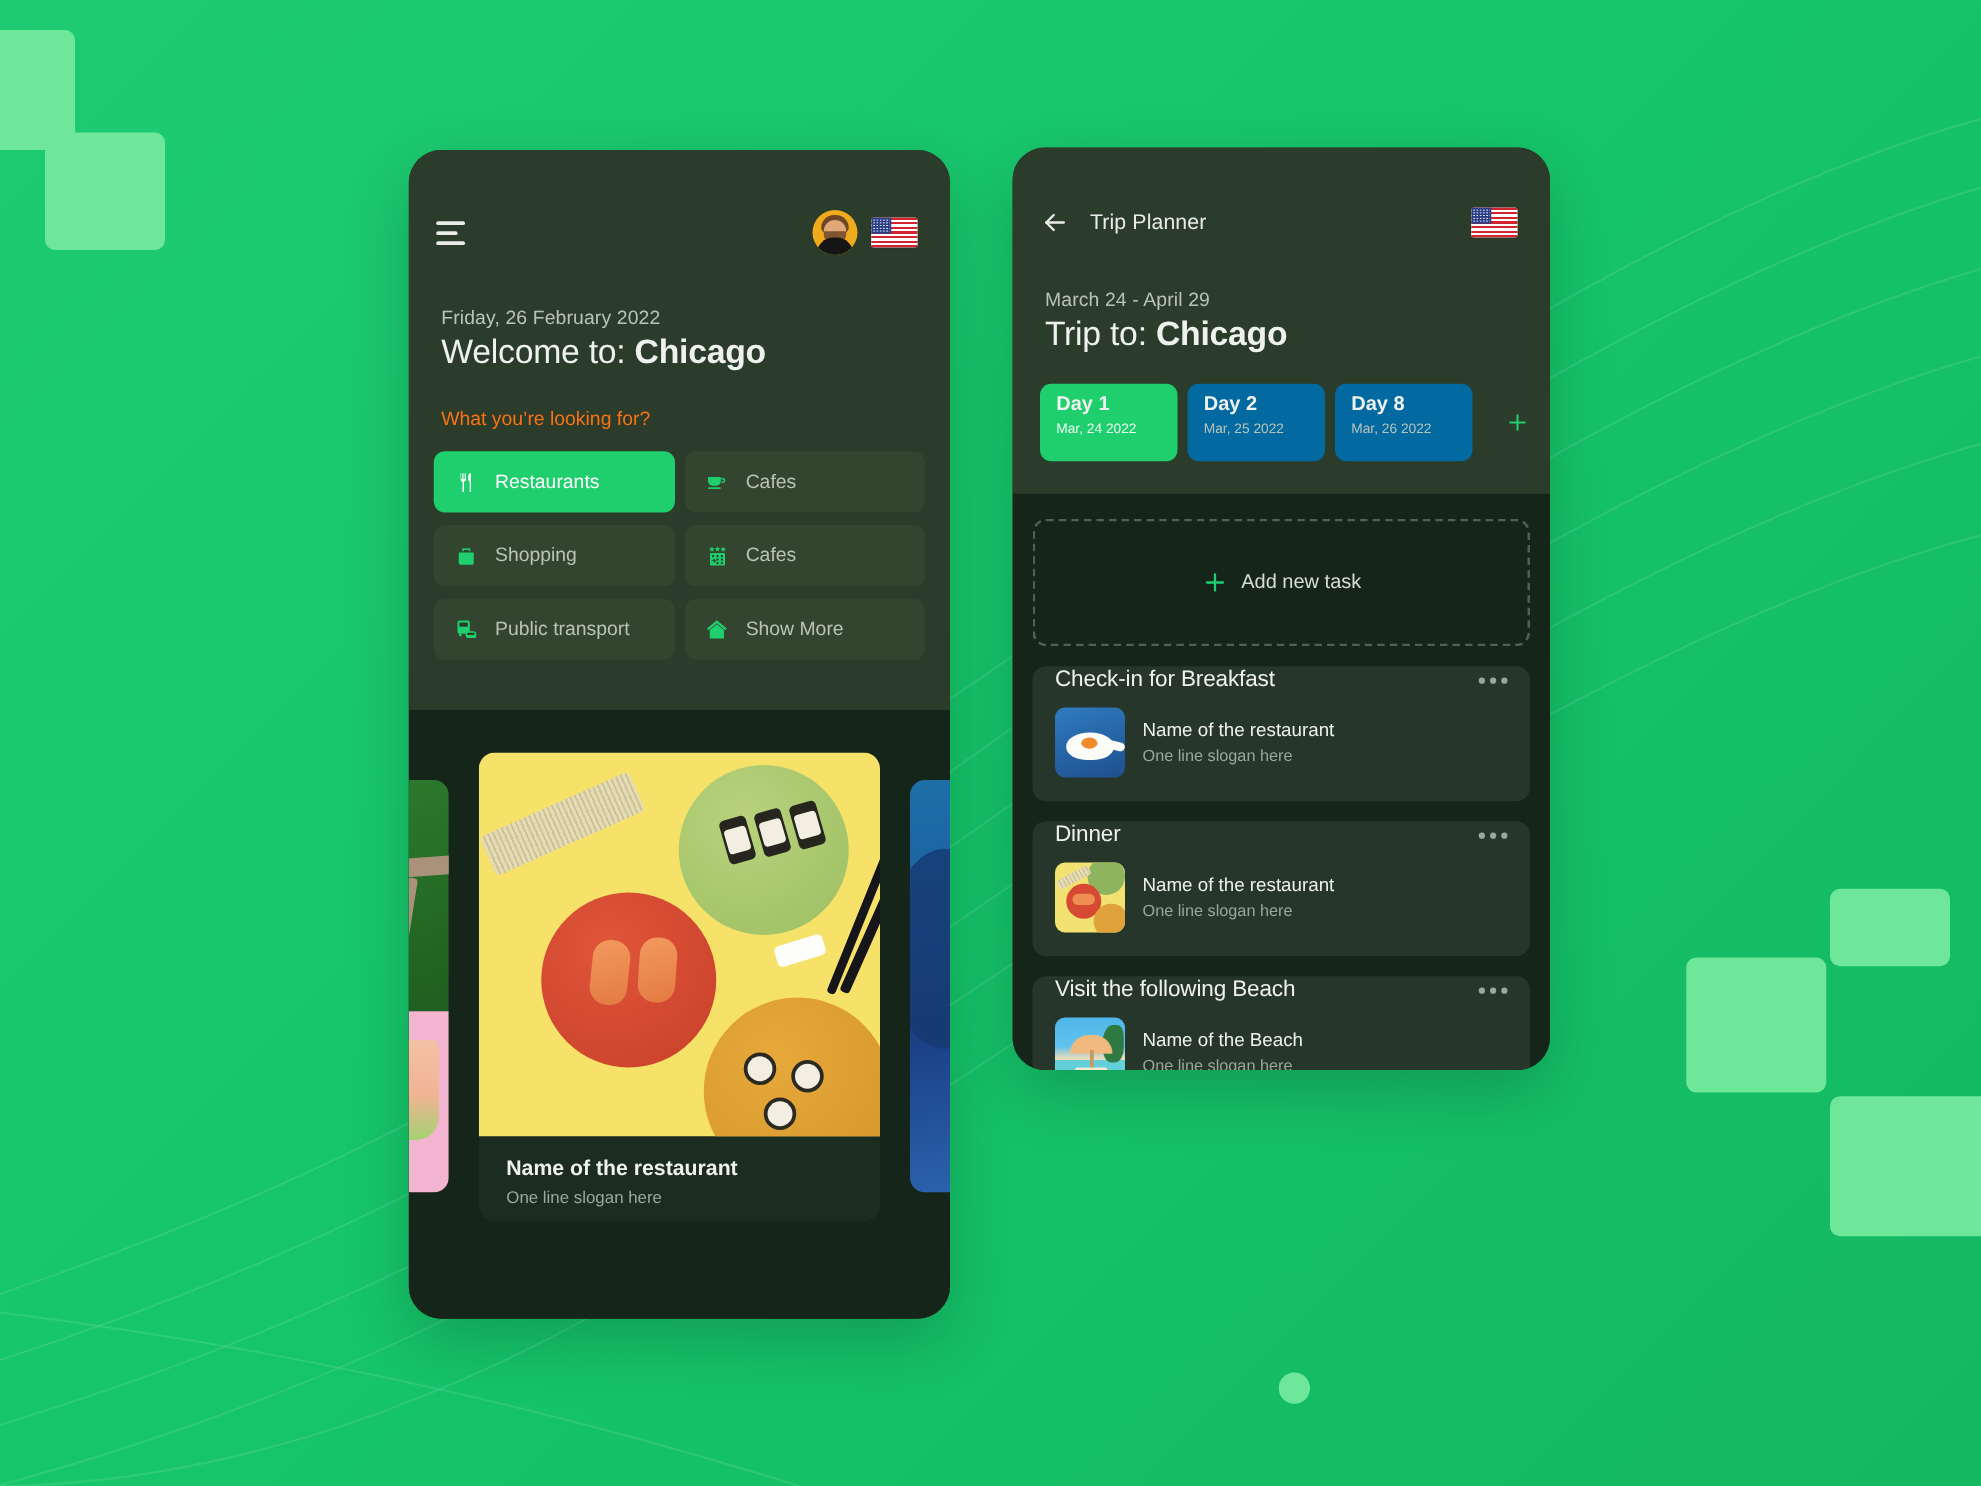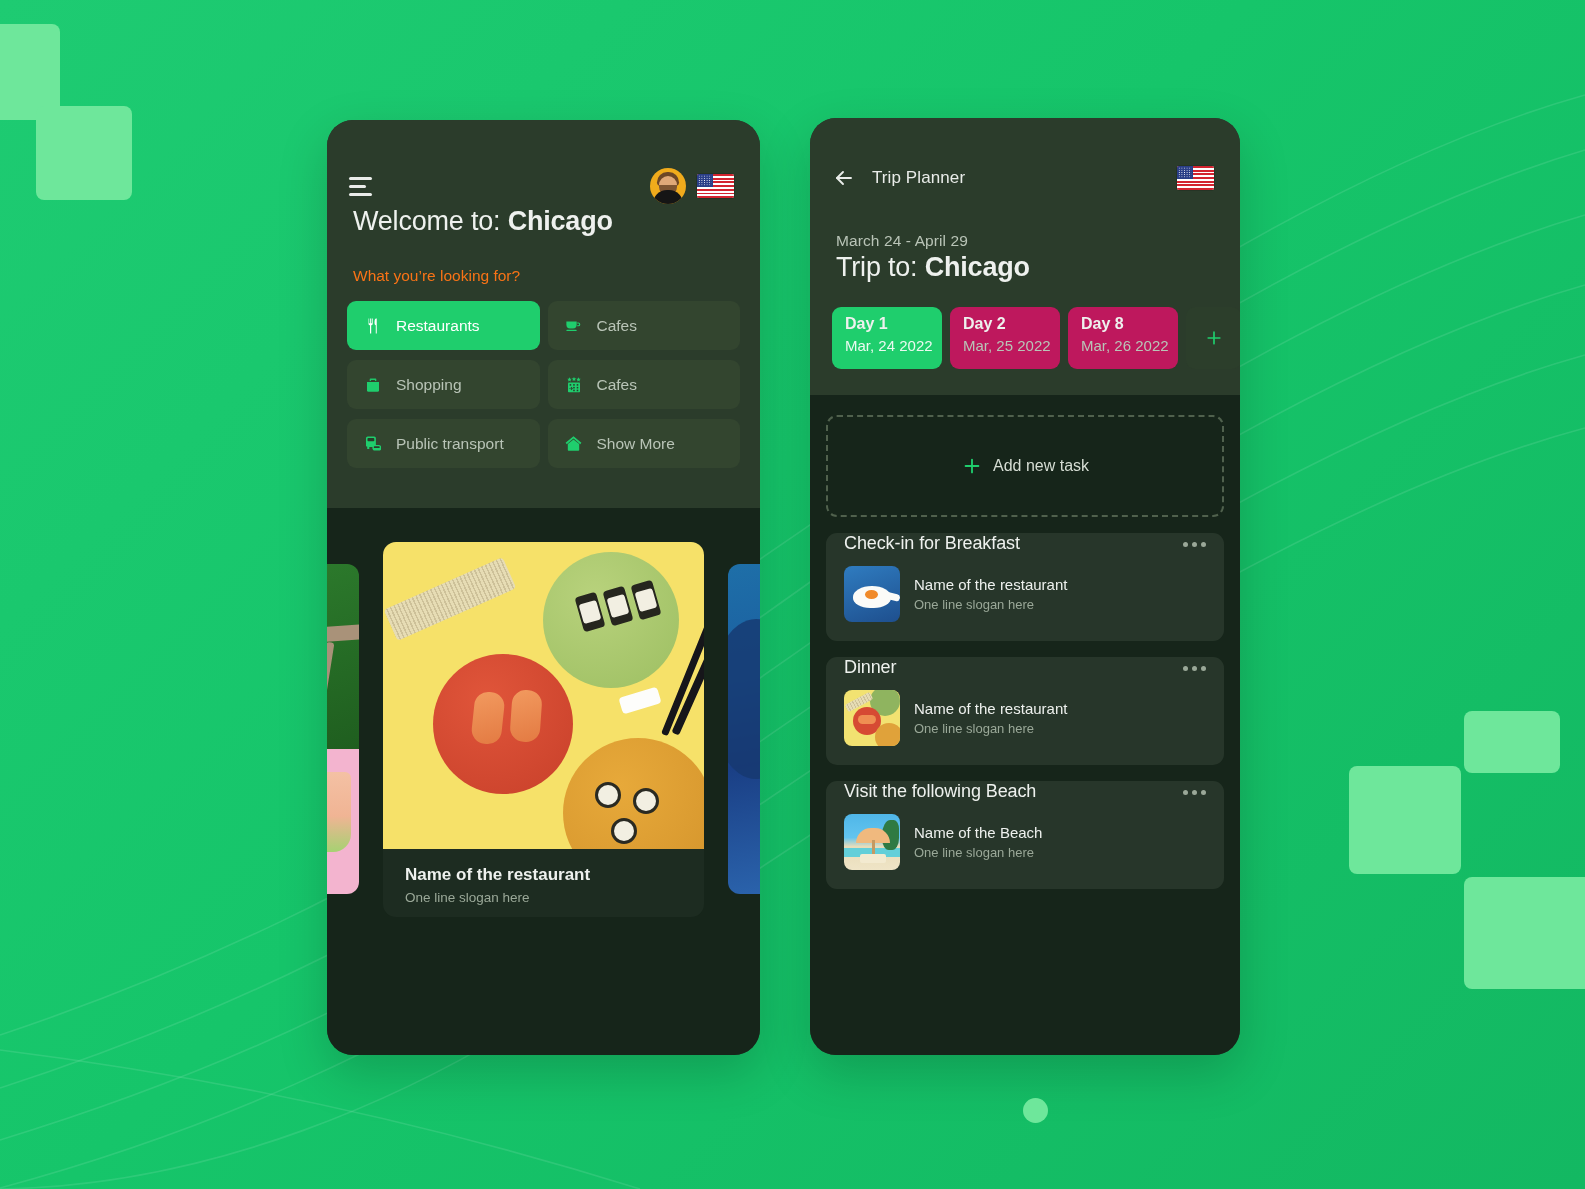--- a/index.html
+++ b/index.html
@@ -36,21 +36,21 @@
 
   
   .phone {
     position: absolute;
     border-radius: 26px;
     overflow: hidden;
     background: #2b3c2b;
     box-shadow: 0 18px 50px rgba(0,0,0,.18);
   }
   .phone-left  { left: 327px; top: 120px; width: 433px; height: 935px; }
-  .phone-right { left: 810px; top: 118px; width: 430px; height: 937px; }
+  .phone-right { left: 810px; top: 118px; width: 430px; height: 738px; }
 
   
   .top-panel { background: #2b3c2b; }
 
   .phone-head {
     display: flex;
     align-items: center;
     justify-content: space-between;
     padding: 48px 26px 0 22px;
   }
@@ -155,26 +155,26 @@
   .card-title { font-size: 17px; font-weight: 700; color: #eef1ee; }
   .card-sub { font-size: 13.5px; color: #9aa898; margin-top: 5px; }
 
   
   .day-tabs {
     display: flex; gap: 8px; padding: 24px 22px 26px;
     overflow: hidden;
   }
   .day-tab {
     flex: 0 0 110px; height: 62px; border-radius: 9px;
-    background: #be185d; padding: 8px 0 0 13px; cursor: pointer;
+    background: #0369a1; padding: 8px 0 0 13px; cursor: pointer;
     overflow: hidden;
   }
   .day-tab.active { background: #1fce6d; }
   .day-tab .d { font-size: 16px; font-weight: 700; color: #eef1ee; }
-  .day-tab .dd { font-size: 15px; color: #b9c4b7; margin-top: 4px; white-space: nowrap; }
+  .day-tab .dd { font-size: 11px; color: #b9c4b7; margin-top: 4px; white-space: nowrap; }
   .day-tab.active .dd { color: #eafaf0; }
   .day-add {
     flex: 0 0 55px; height: 62px; border-radius: 9px; background: #2c3e2b;
     display:flex; align-items:center; justify-content:center; cursor:pointer;
   }
   .day-add svg { display:block; }
 
   .tasks-wrap { background: #16251a; height: 100%; padding: 20px 16px; }
 
   .add-task {
@@ -268,20 +268,21 @@
         </div>
         <div class="flag">
           <div class="stripes"></div>
           <div class="canton">
               <div class="stars"></div>
             </div>
         </div>
       </div>
     </div>
 
+    <div class="date-line">Friday, 26 February 2022</div>
     <div class="title-line"><span>Welcome to: </span><b>Chicago</b></div>
 
     <div class="sec-label">What you’re looking for?</div>
 
     <div class="chips">
 
       <div class="chip active">
         <span class="ic">
           <svg width="18" height="18" viewBox="0 0 24 24" fill="#ffffff">
             <path d="M6 2v7a2 2 0 0 0 2 2v11h1.6V11a2 2 0 0 0 2-2V2h-1.3v6.2H9.1V2H7.8v6.2H6.6V2H6z"></path>

